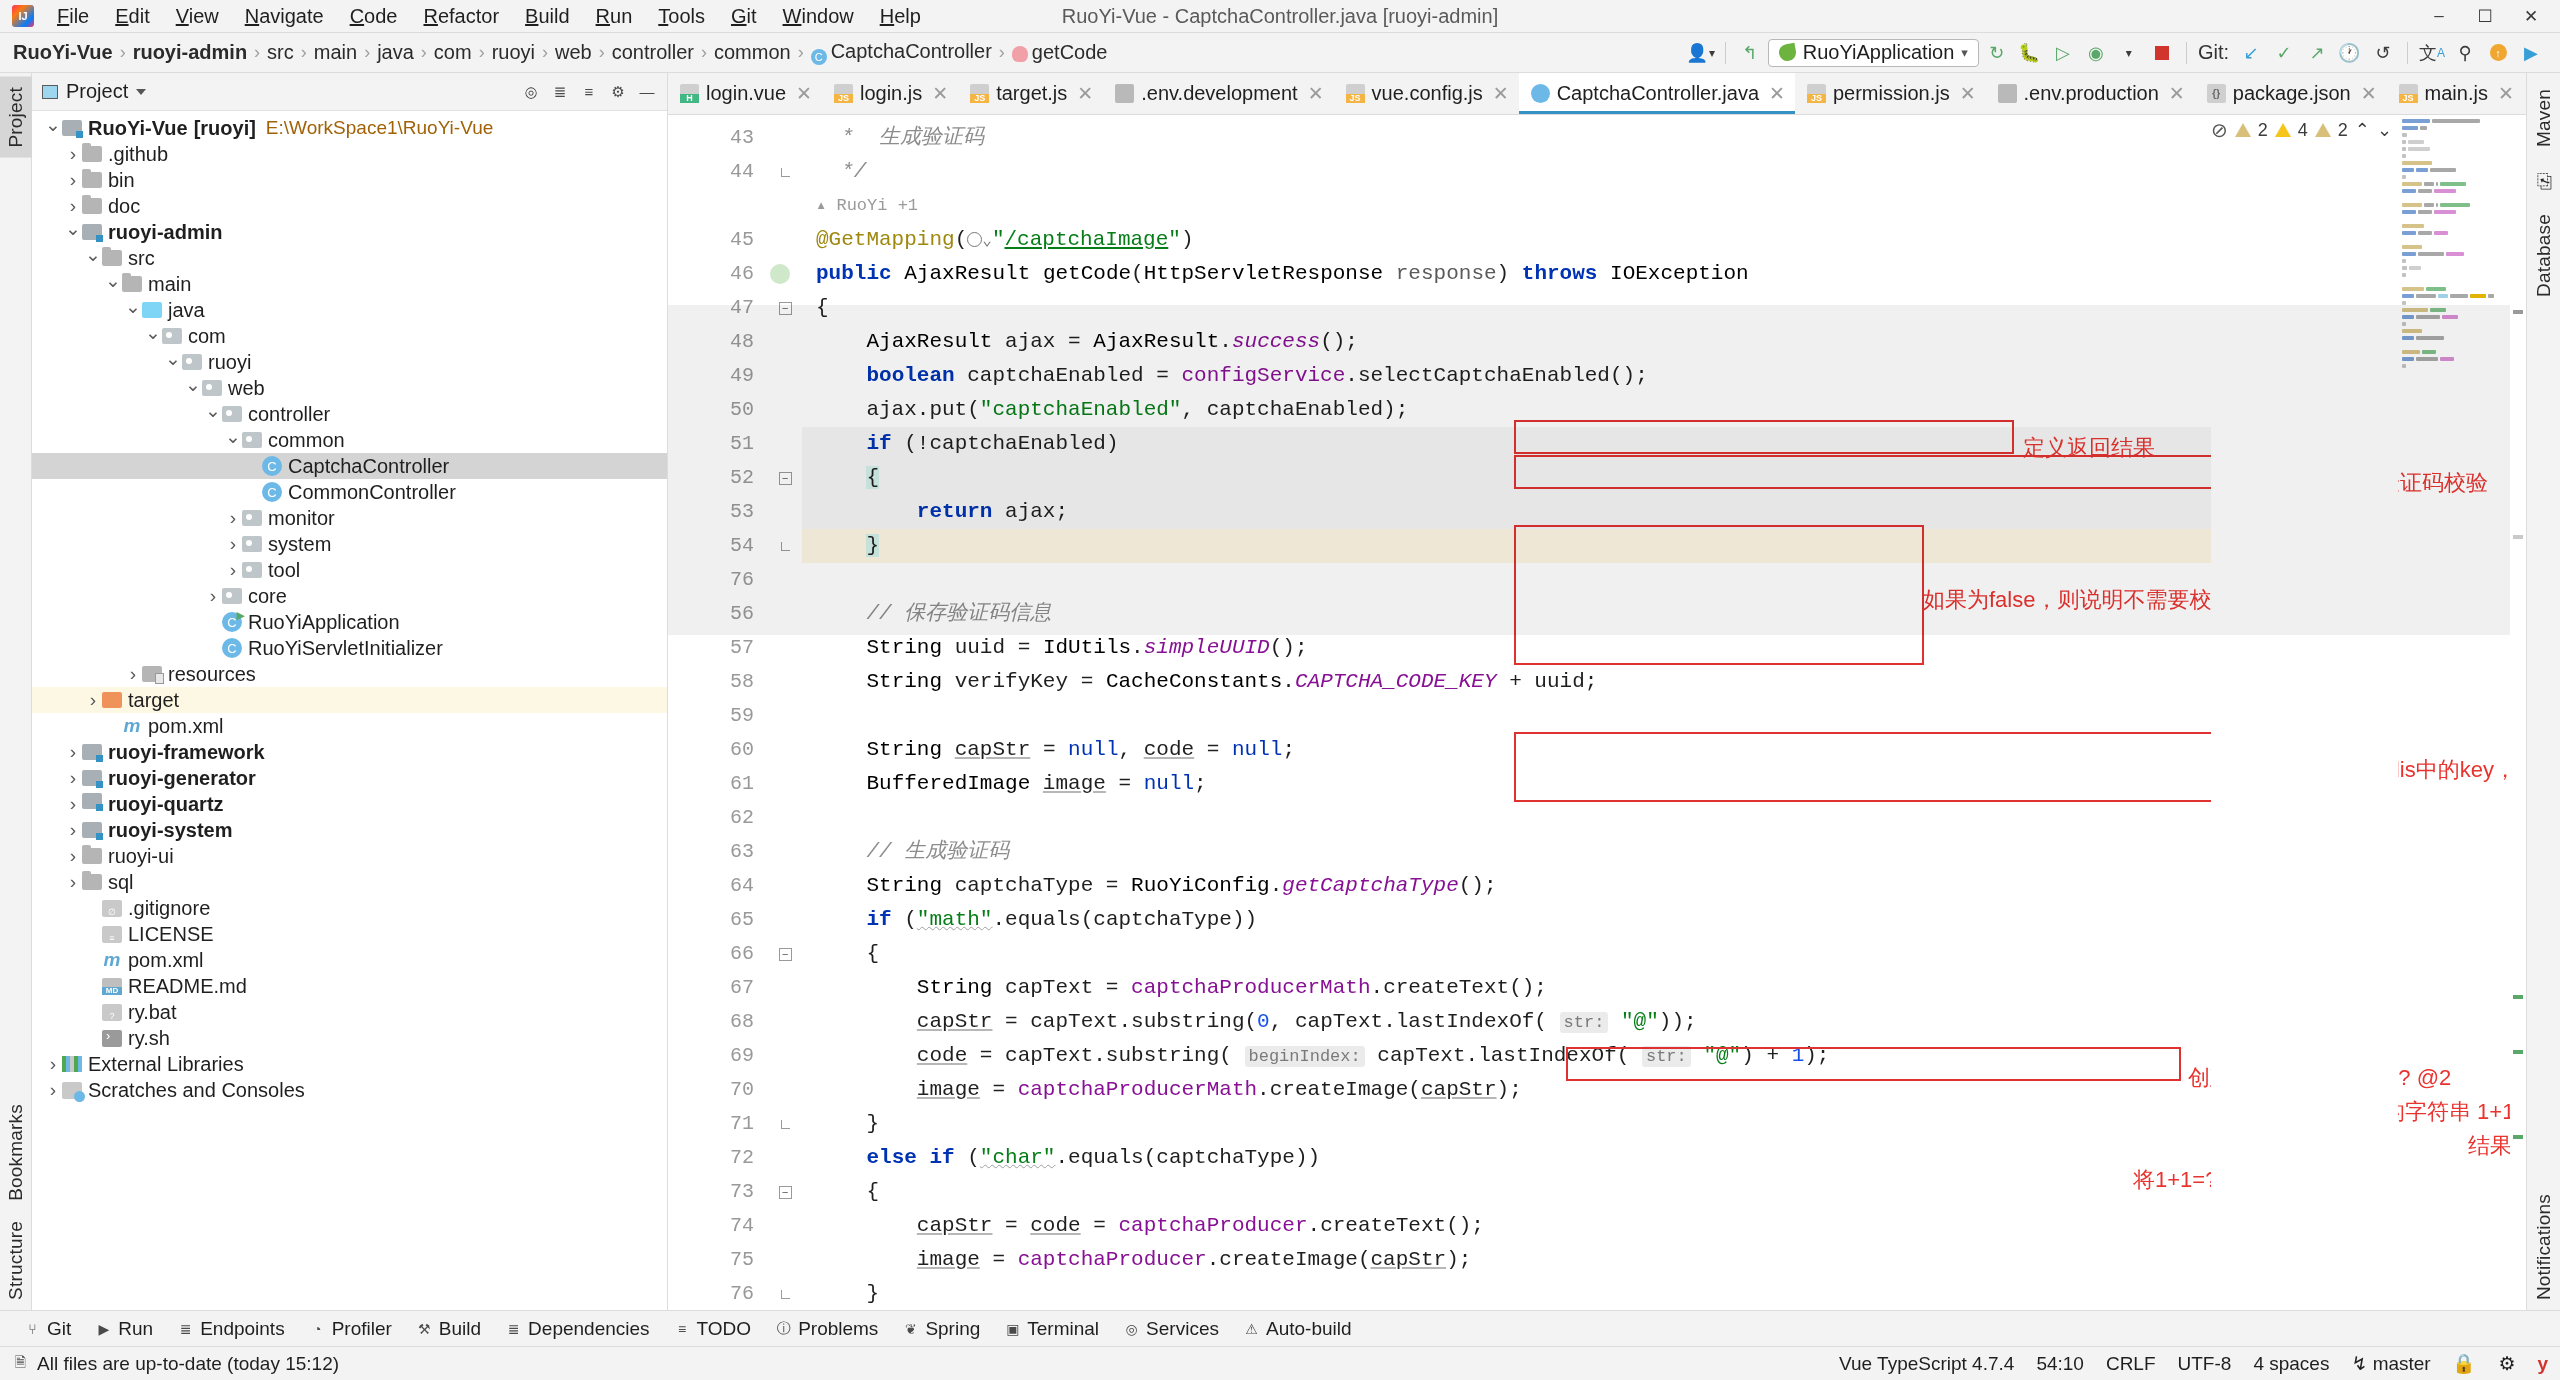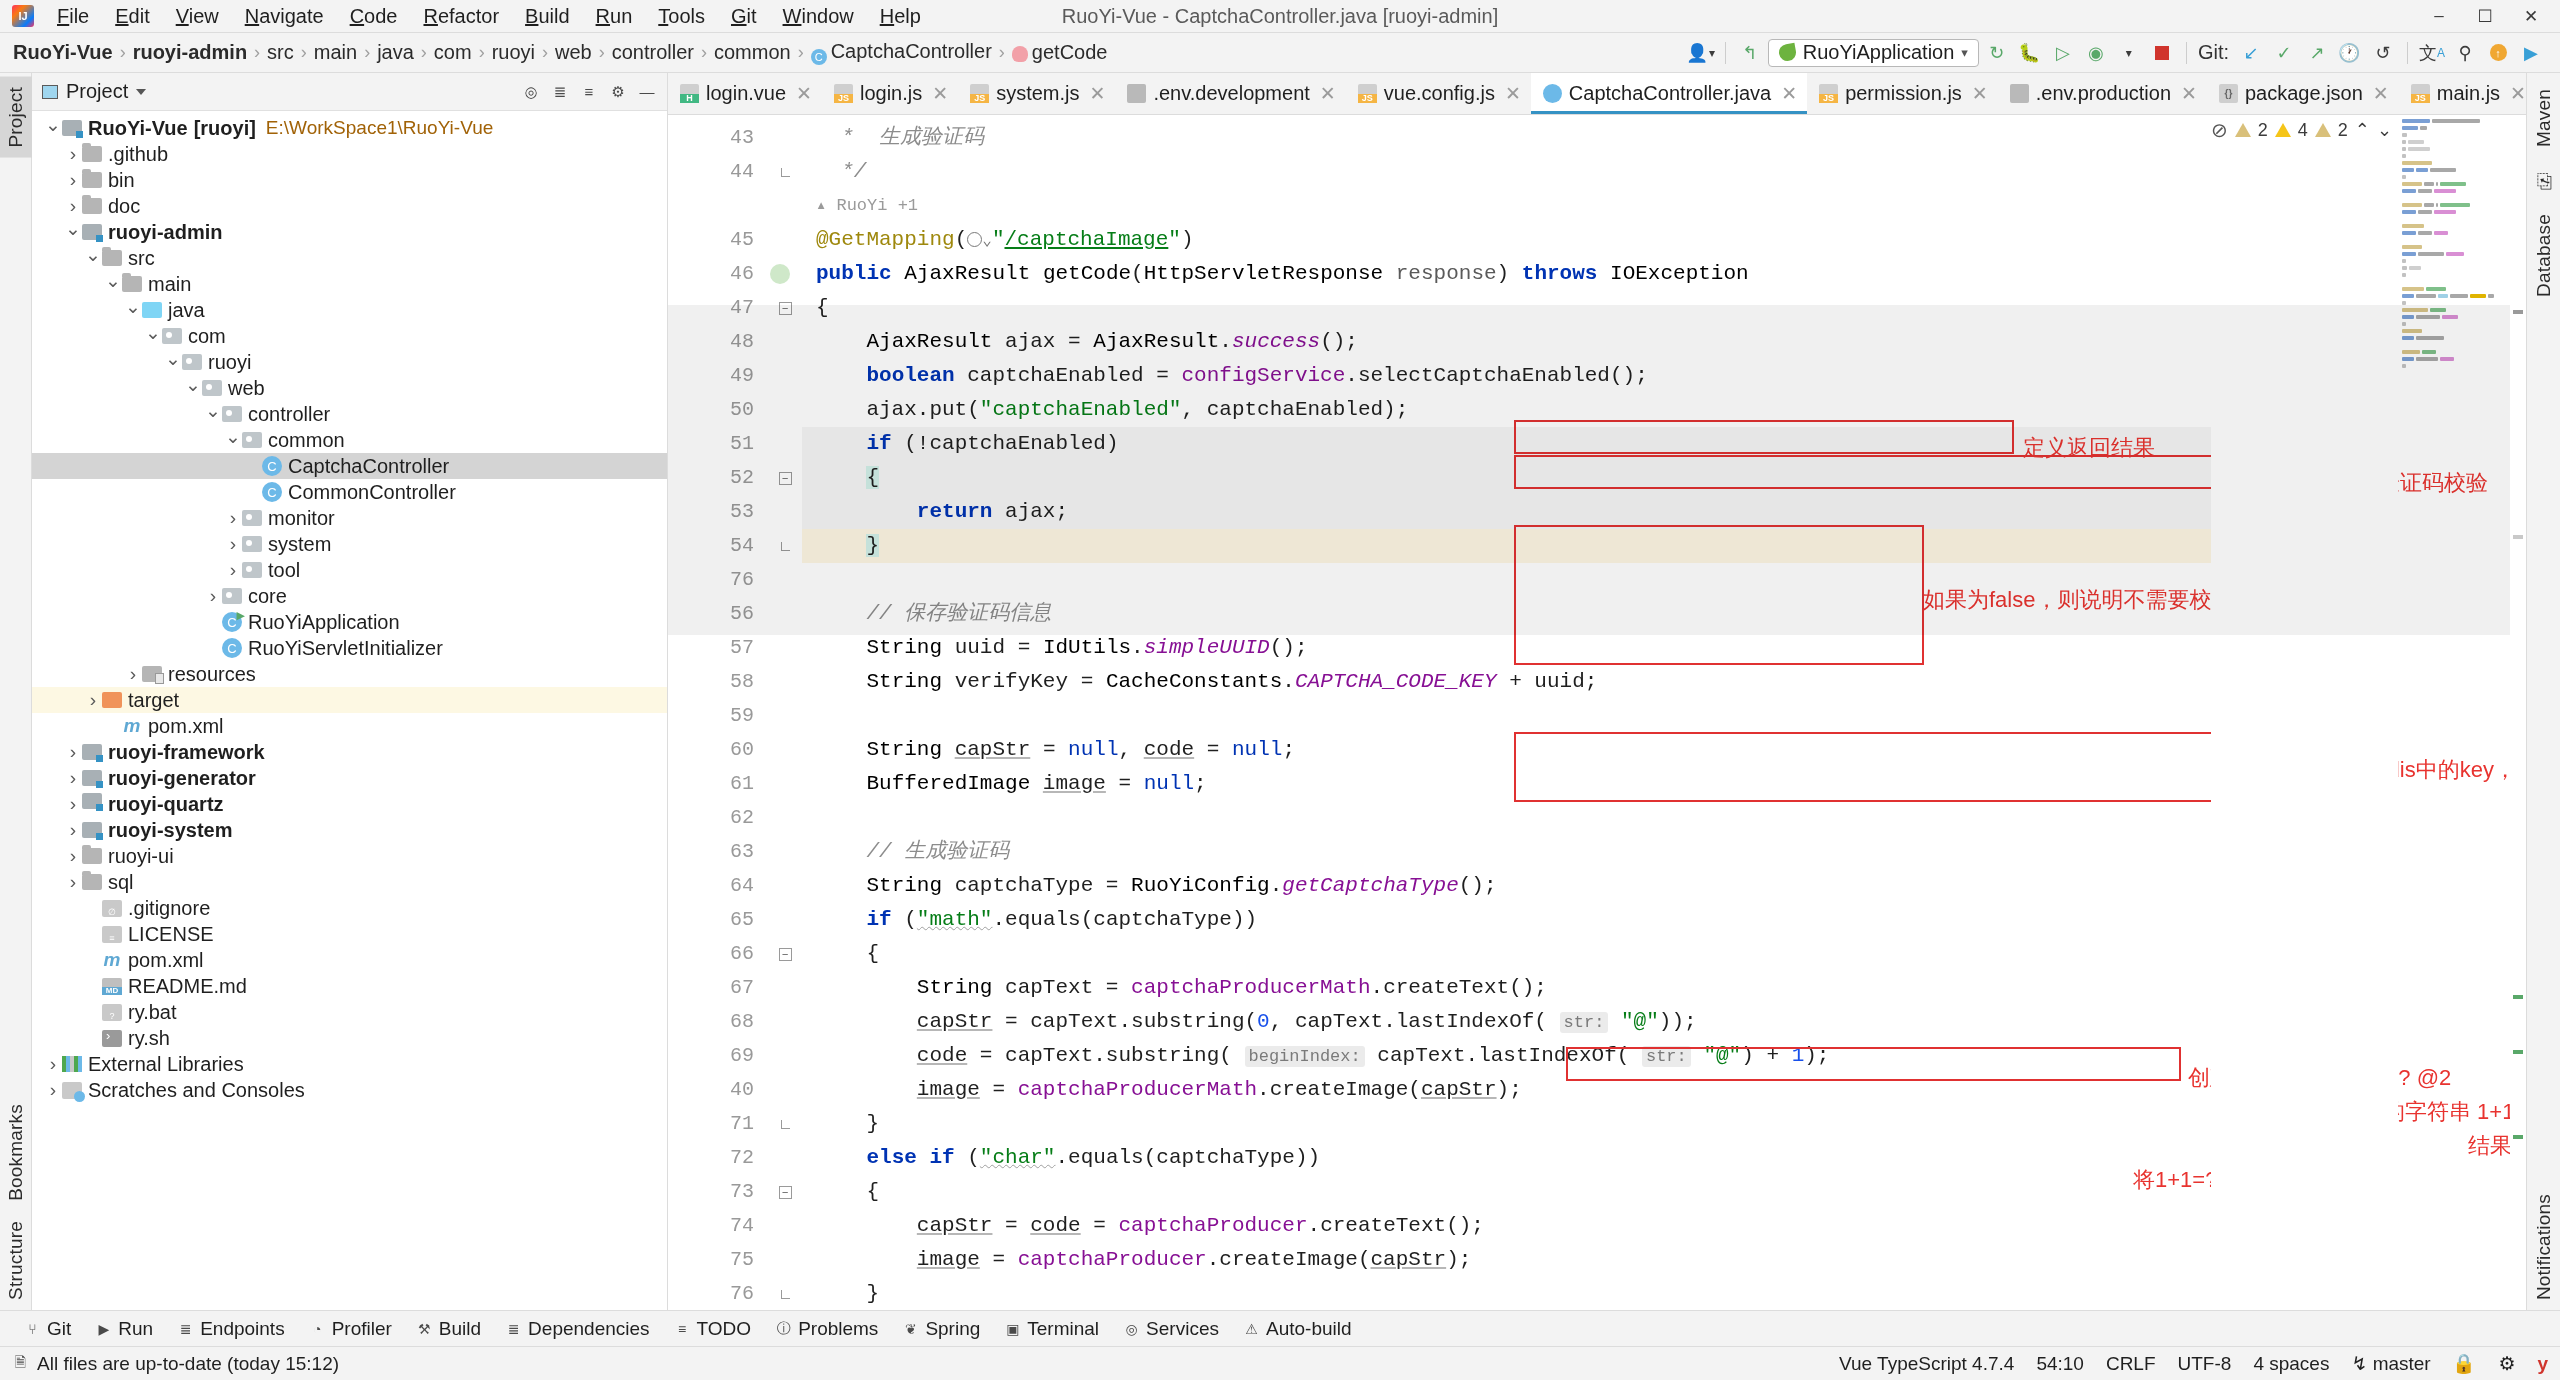--- a/index.html
+++ b/index.html
@@ -642,21 +642,21 @@
           <span>login.vue</span>
           <span class="x">✕</span>
         </div>
         <div class="etab">
           <span class="tico js"></span>
           <span>login.js</span>
           <span class="x">✕</span>
         </div>
         <div class="etab">
           <span class="tico js"></span>
-          <span>system.js</span>
+          <span>target.js</span>
           <span class="x">✕</span>
         </div>
         <div class="etab">
           <span class="tico txt"></span>
           <span>.env.development</span>
           <span class="x">✕</span>
         </div>
         <div class="etab">
           <span class="tico js"></span>
           <span>vue.config.js</span>
@@ -712,21 +712,21 @@
           <div class="gline">60</div>
           <div class="gline">61</div>
           <div class="gline">62</div>
           <div class="gline">63</div>
           <div class="gline">64</div>
           <div class="gline">65</div>
           <div class="gline">66</div>
           <div class="gline">67</div>
           <div class="gline">68</div>
           <div class="gline">69</div>
-          <div class="gline">40</div>
+          <div class="gline">70</div>
           <div class="gline">71</div>
           <div class="gline">72</div>
           <div class="gline">73</div>
           <div class="gline">74</div>
           <div class="gline">75</div>
           <div class="gline">76</div>
         </div>
       <div class="foldcol" id="foldcol">
           <div class="fold"></div>
           <div class="fold end">

